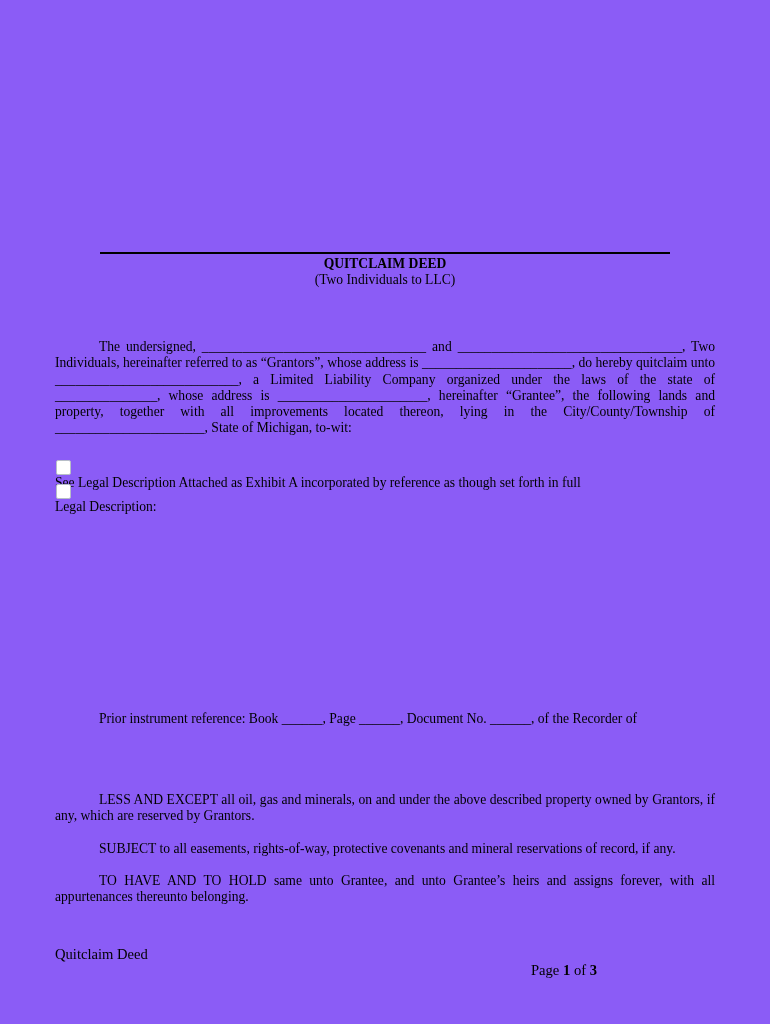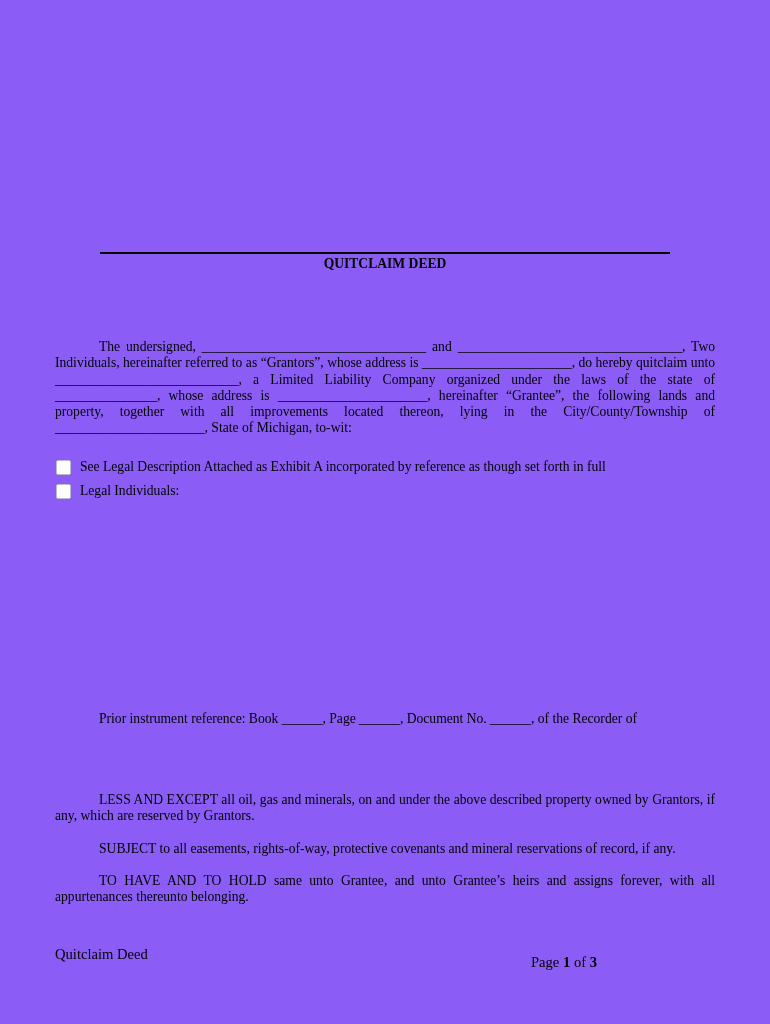--- a/index.html
+++ b/index.html
@@ -38,20 +38,21 @@
     margin: 0 45px 2px 45px;
   }
   .doc-title { font-weight: bold; }
   .heading-block { top: 313px; font-weight: bold; margin-left: 44px; }
   .opening-block { top: 339px; }
   .justify { text-align: justify; }
   .indent { text-indent: 44px; }
   .check-row {
     display: flex;
     align-items: flex-start;
+    flex-direction: column;
   }
   .check-row-1 { top: 459px; }
   .check-row-2 { top: 483px; }
   .checkbox {
     flex: none;
     width: 13px;
     height: 13px;
     border: 1px solid #b7bec7;
     border-radius: 2px;
     background: #ffffff;
@@ -60,44 +61,45 @@
     cursor: pointer;
   }
   .sum-block { top: 710px; white-space: nowrap; }
   .bold { font-weight: bold; }
   .prior-block { top: 711px; }
   .less-block { top: 792px; }
   .subject-block { top: 841px; }
   .habendum-block { top: 873px; }
   .footer-block { top: 946px; font-size: 14.6px; }
   .footer-left { position: absolute; left: 0; top: 0; }
-  .footer-right { position: absolute; right: 118px; top: 8px; }
+  .footer-right { position: absolute; right: 118px; top: 16px; }
 </style>
 </head>
 <body>
 
 <div class="page">
   <div class="content">
 
     <div class="block title-block">
       <div class="rule"></div>
       <div class="doc-title">QUITCLAIM DEED</div>
+      <div class="doc-subtitle">(Two Individuals to LLC)</div>
     </div>
 
 
     <p class="block opening-block justify indent">The undersigned, _________________________________ and _________________________________, Two Individuals, hereinafter referred to as “Grantors”, whose address is ______________________, do hereby quitclaim unto ___________________________, a Limited Liability Company organized under the laws of the state of _______________, whose address is ______________________, hereinafter “Grantee”, the following lands and property, together with all improvements located thereon, lying in the City/County/Township of ______________________, State of Michigan, to-wit:</p>
 
     <div class="block check-row check-row-1">
       <span class="checkbox"></span>
       <span>See Legal Description Attached as Exhibit A incorporated by reference as though set forth in full</span>
     </div>
 
     <div class="block check-row check-row-2">
       <span class="checkbox"></span>
-      <span>Legal Individuals:</span>
+      <span>Legal Description:</span>
     </div>
 
 
     <div class="block prior-block">
       <div class="indent">Prior instrument reference: Book ______, Page ______, Document No. ______, of the Recorder of</div>
     </div>
 
     <p class="block less-block justify indent">LESS AND EXCEPT all oil, gas and minerals, on and under the above described property owned by Grantors, if any, which are reserved by Grantors.</p>
 
     <p class="block habendum-block justify indent">TO HAVE AND TO HOLD same unto Grantee, and unto Grantee’s heirs and assigns forever, with all appurtenances thereunto belonging.</p>

